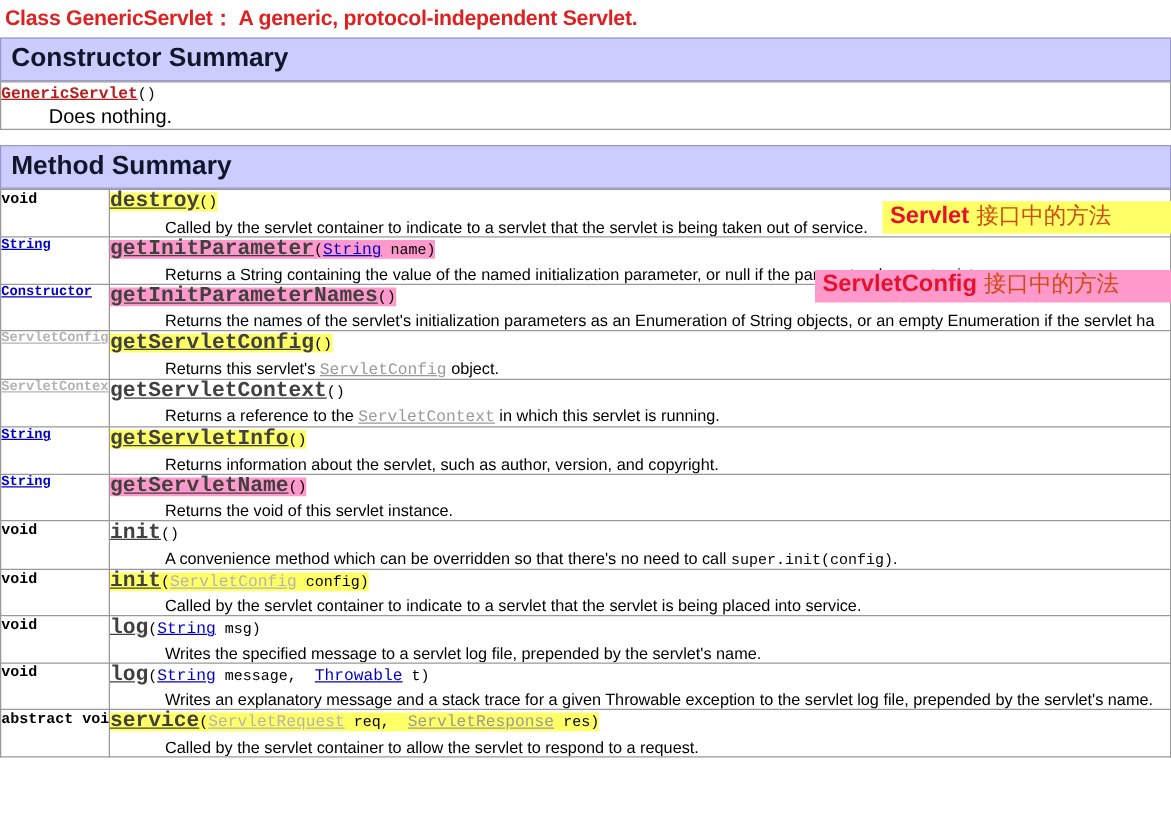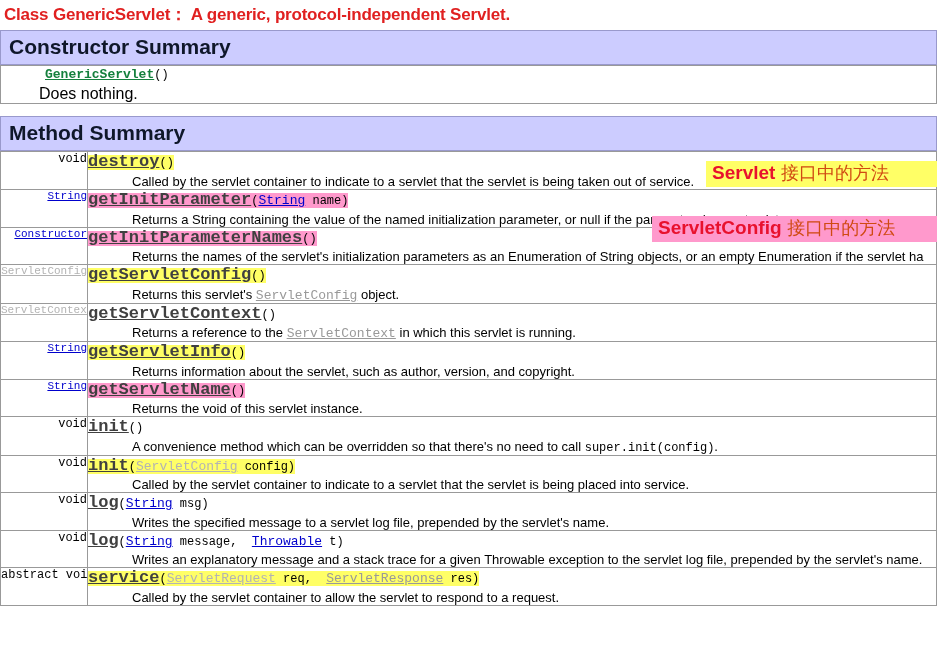--- a/index.html
+++ b/index.html
@@ -56,26 +56,27 @@
   }
 
   
   .ctor-cell {
     padding: 3px 4px 4px 6px;
   }
 
   
   .col-type {
     width: 86px;
-    text-align: right;
+    text-align: left;
     padding: 4px 4px 2px 2px;
     font-family: "Liberation Mono", monospace;
     font-size: 11px;
     white-space: nowrap;
     overflow: hidden;
+    font-weight: bold;
   }
   .col-body {
     padding: 3px 0 3px 4px;
     overflow: hidden;
     white-space: nowrap;
   }
 
   
   .lnk {
     color: #0000cc;
@@ -107,23 +108,22 @@
   .sig {
     font-family: "Liberation Mono", monospace;
     font-size: 13px;
     line-height: 1.15;
     display: inline;
   }
   .ctor-name {
     font-family: "Liberation Mono", monospace;
     font-weight: bold;
     font-size: 13px;
-    color: #15803d;
-    text-decoration: underline;
-    padding-left: 44px;
+    color: #b91c1c;
+    text-decoration: underline;
   }
 
   .hl-yellow { background: #ffff66; }
   .hl-pink   { background: #ff99cc; }
 
   .desc {
     display: block;
     padding-left: 44px;
     padding-top: 2px;
     font-family: "Liberation Sans", sans-serif;

